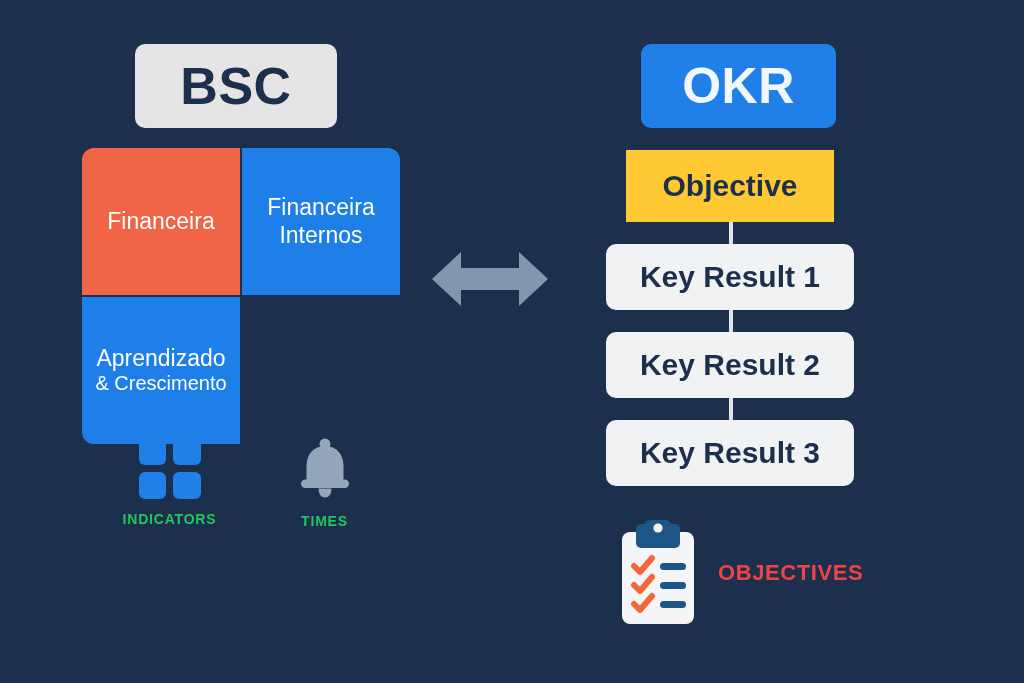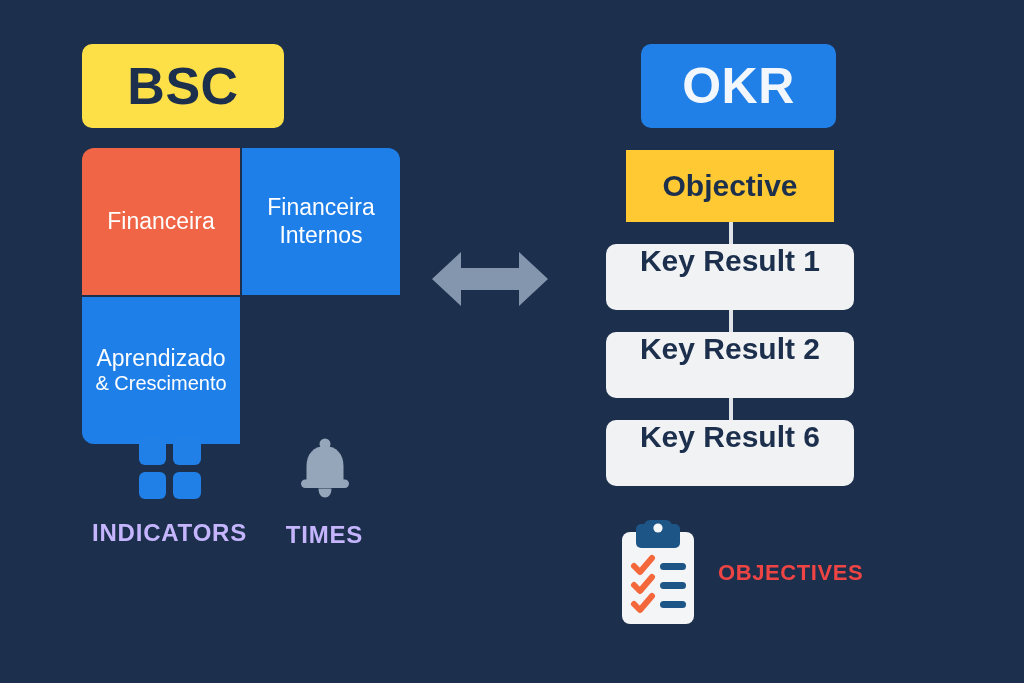--- a/index.html
+++ b/index.html
@@ -38,21 +38,22 @@
     display: flex;
     align-items: center;
     justify-content: center;
     font-weight: 700;
     letter-spacing: 0.5px;
   }
 
   #bsc-title {
     width: 202px;
     height: 84px;
-    background: #fde047;
+    margin-left: 53px;
+    background: #e5e5e5;
     color: #1c2f4c;
     font-size: 52px;
   }
 
   #bsc-grid {
     margin-top: 20px;
     width: 318px;
     height: 296px;
     display: grid;
     grid-template-columns: 1fr 1fr;
@@ -97,23 +98,23 @@
   .legend-item {
     display: flex;
     flex-direction: column;
     align-items: center;
   }
 
   #legend-indicators { width: 175px; }
   #legend-times      { width: 135px; }
 
   .legend-label {
-    margin-top: 20px;
-    color: #c4b5fd;
-    font-size: 24px;
+    margin-top: 12px;
+    color: #22c55e;
+    font-size: 14px;
     font-weight: 700;
     letter-spacing: 0.8px;
   }
 
   #grid-icon {
     width: 62px;
     height: 62px;
     display: grid;
     grid-template-columns: 1fr 1fr;
     grid-template-rows: 1fr 1fr;
@@ -178,20 +179,21 @@
     margin: 0 auto;
   }
 
   .kr-box {
     width: 248px;
     height: 66px;
     background: #f1f2f4;
     color: #1c2f4c;
     border-radius: 10px;
     display: flex;
+    align-items: center;
     justify-content: center;
     font-size: 30px;
     font-weight: 700;
   }
 
   
   #okr-footer {
     position: absolute;
     left: 606px;
     top: 520px;
@@ -294,21 +296,21 @@
 
     <div class="connector"></div>
 
     <div class="kr-box">
       <span>Key Result 2</span>
     </div>
 
     <div class="connector"></div>
 
     <div class="kr-box">
-      <span>Key Result 6</span>
+      <span>Key Result 3</span>
     </div>
 
   </div>
 
   <div id="okr-footer">
 
     <div id="clipboard-wrap">
       <svg id="clipboard-icon" viewBox="0 0 80 106">
         <rect x="4" y="12" width="72" height="92" rx="8" fill="#f4f5f7"></rect>
         <rect x="18" y="4" width="44" height="24" rx="5" fill="#1d5586"></rect>

